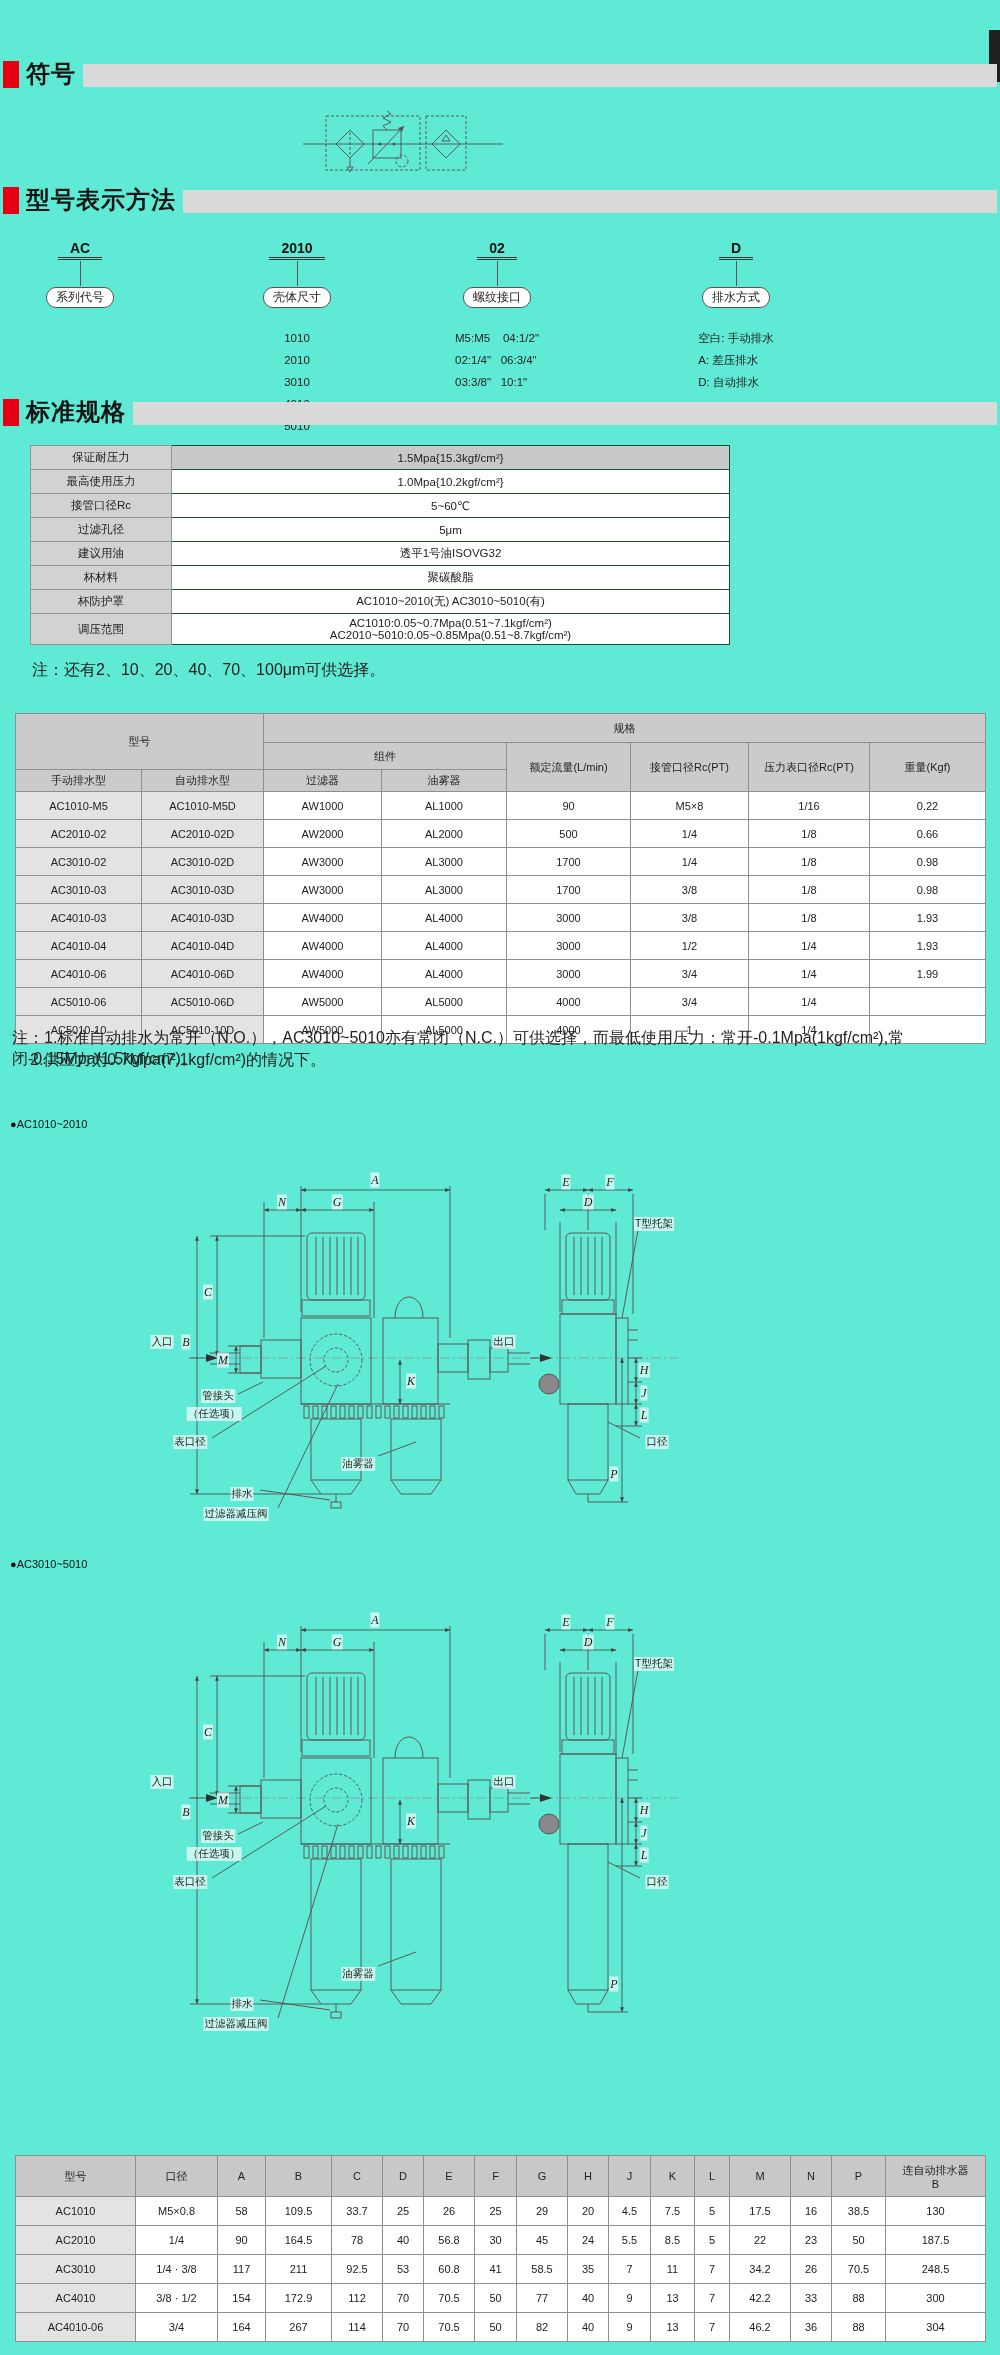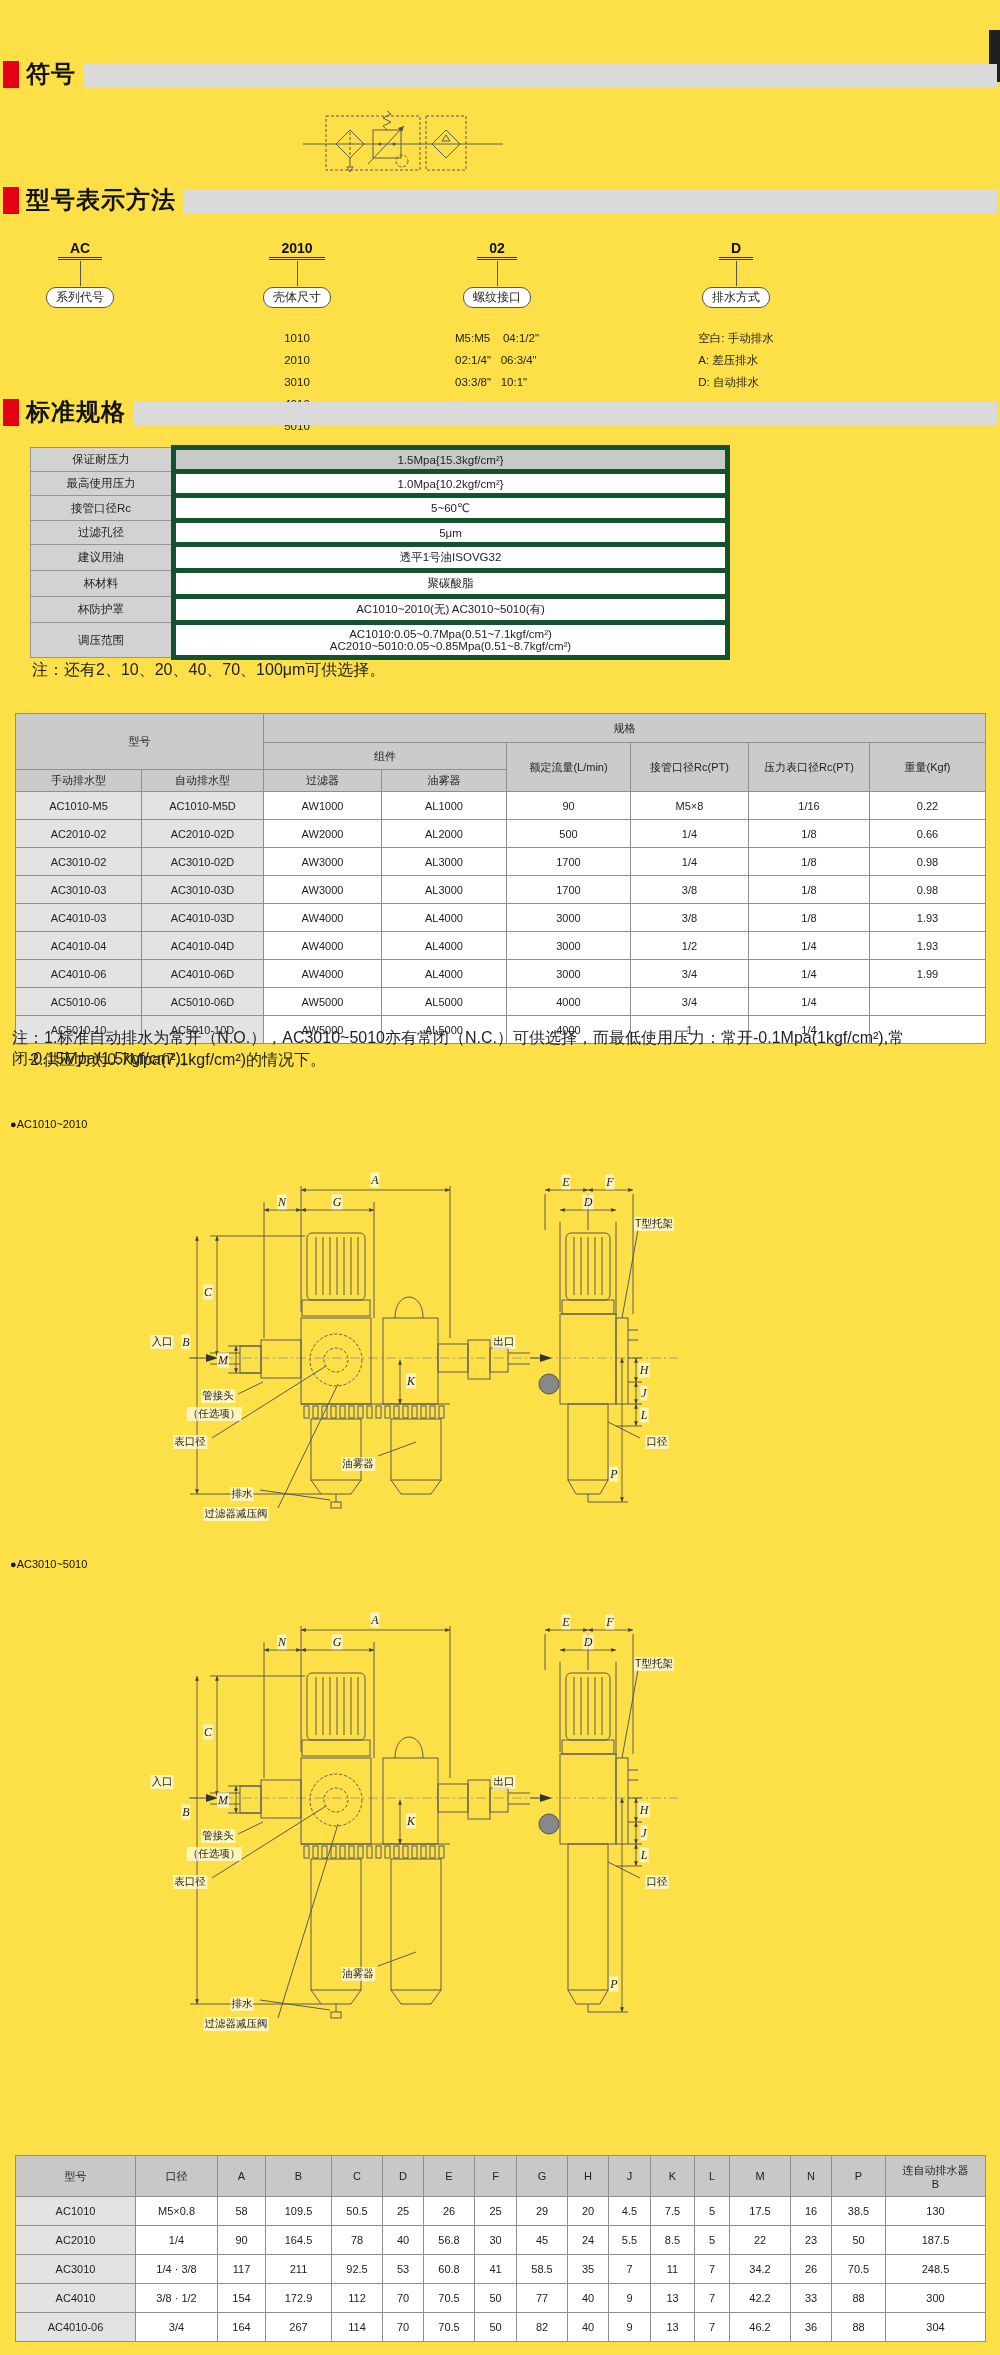--- a/index.html
+++ b/index.html
@@ -1,37 +1,37 @@
 <!DOCTYPE html>
 <html><head>
 <meta charset="utf-8">
 <style>
   html,body{margin:0;padding:0;background:#fff}
   body{font-family:"Liberation Sans","DejaVu Sans",sans-serif;color:#222}
-  .page{position:relative;width:1000px;height:2355px;background:#fde047;overflow:hidden}
+  .page{position:relative;width:1000px;height:2355px;background:#5eead4;overflow:hidden}
 
   
   .sec{position:absolute;left:3px;right:3px;display:flex;align-items:center;gap:7px}
   .red{width:16px;height:27px;background:#e60014;flex:0 0 auto}
   .sec h2{margin:0;font-size:24px;font-weight:bold;color:#141414;letter-spacing:1px;white-space:nowrap}
   .bar{flex:1;height:23px;background:#dadada;margin-top:3px}
   .corner{position:absolute;right:0;top:30px;width:11px;height:52px;background:#202020}
 
   
   .grp{position:absolute;text-align:center;font-size:12px}
   .code{display:inline-block;font-size:14px;font-weight:bold;border-bottom:3px double #333;padding:0 12px 1px;color:#111}
   .vline{width:1px;height:25px;background:#555;margin:1px auto 1px}
   .pill{display:inline-block;border:1px solid #555;border-radius:10px;padding:1px 9px;font-size:12px;color:#222;background:#fff}
   .opts{display:inline-block;text-align:left;white-space:pre;font-size:11.5px;line-height:22px;margin-top:19px;color:#222}
 
   
   table{border-collapse:collapse}
   .spec{position:absolute;left:30px;top:445px;width:700px;font-size:11.5px;table-layout:fixed}
   .spec th{width:136px;background:#d2d2d2;font-weight:normal;border:1px solid #949494;padding:4px 2px}
-  .spec td{border:5px solid #14532d;text-align:center;white-space:pre-line;padding:3px 2px;background:#fff}
+  .spec td{border:1px solid #14532d;text-align:center;white-space:pre-line;padding:3px 2px;background:#fff}
   .spec td.shade{background:#c9c9c9}
   .note{position:absolute;font-size:16px;color:#222}
 
   
   .mt{position:absolute;left:15px;top:713px;width:970px;font-size:11px;table-layout:fixed}
   .mt th{background:#cbcbcb;font-weight:normal;border:1px solid #8f8f8f;padding:3px 1px}
   .mt td{border:1px solid #8f8f8f;text-align:center;height:25px;background:#fff}
   .mt td.mcell{background:#e3e3e3}
   .mt thead tr:nth-child(1) th{height:22px}
   .mt thead tr:nth-child(2) th{height:20px}
@@ -623,21 +623,21 @@
           <th>连自动排水器
 B</th>
         </tr>
       </thead>
     <tbody id="dims-body">
         <tr>
           <td class="mcell">AC1010</td>
           <td>M5×0.8</td>
           <td>58</td>
           <td>109.5</td>
-          <td>50.5</td>
+          <td>33.7</td>
           <td>25</td>
           <td>26</td>
           <td>25</td>
           <td>29</td>
           <td>20</td>
           <td>4.5</td>
           <td>7.5</td>
           <td>5</td>
           <td>17.5</td>
           <td>16</td>

